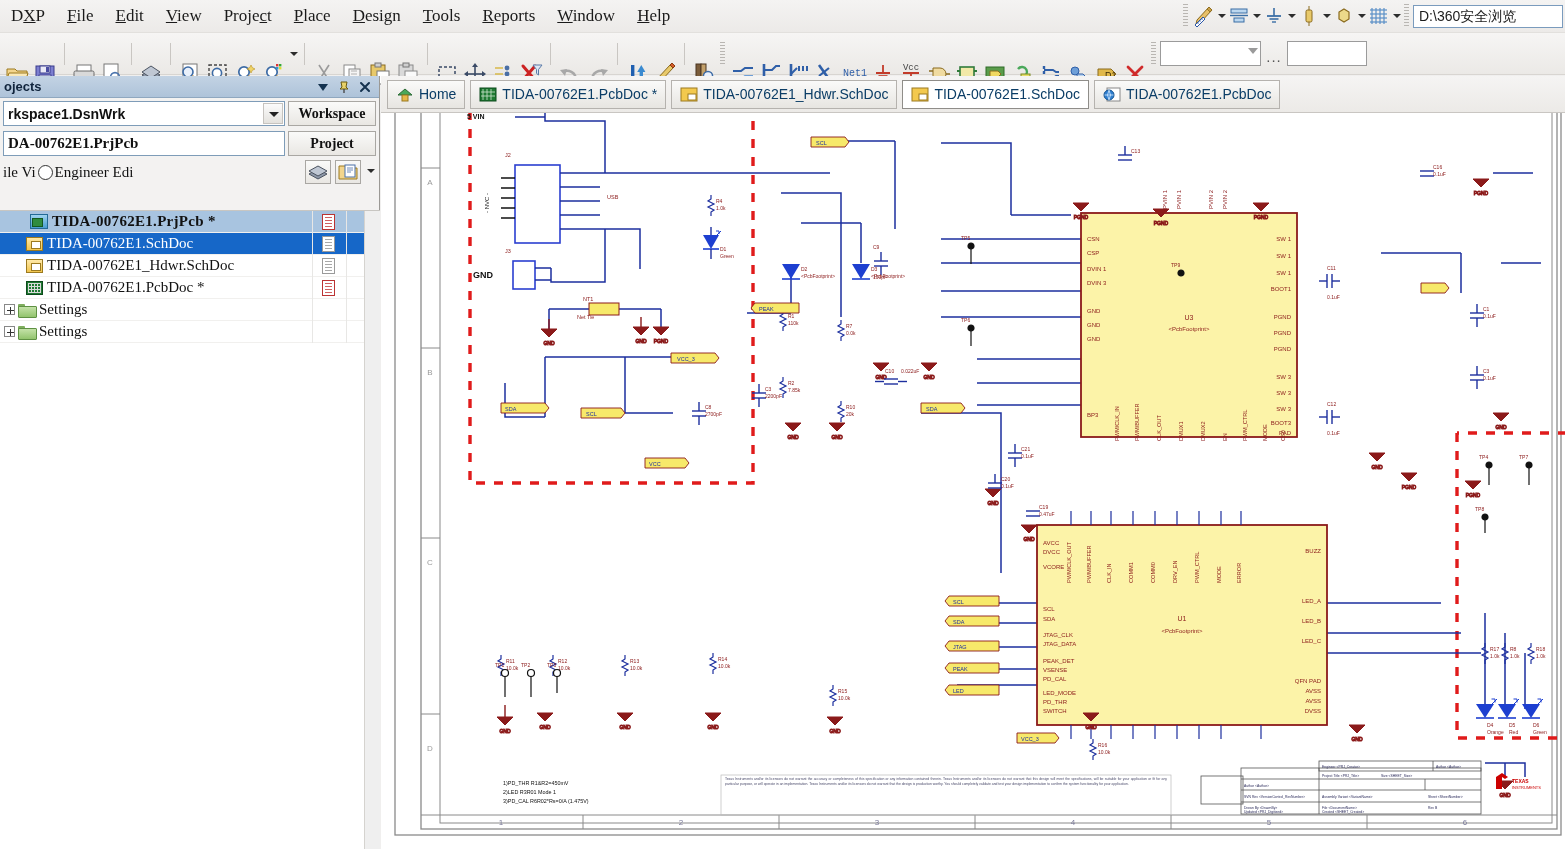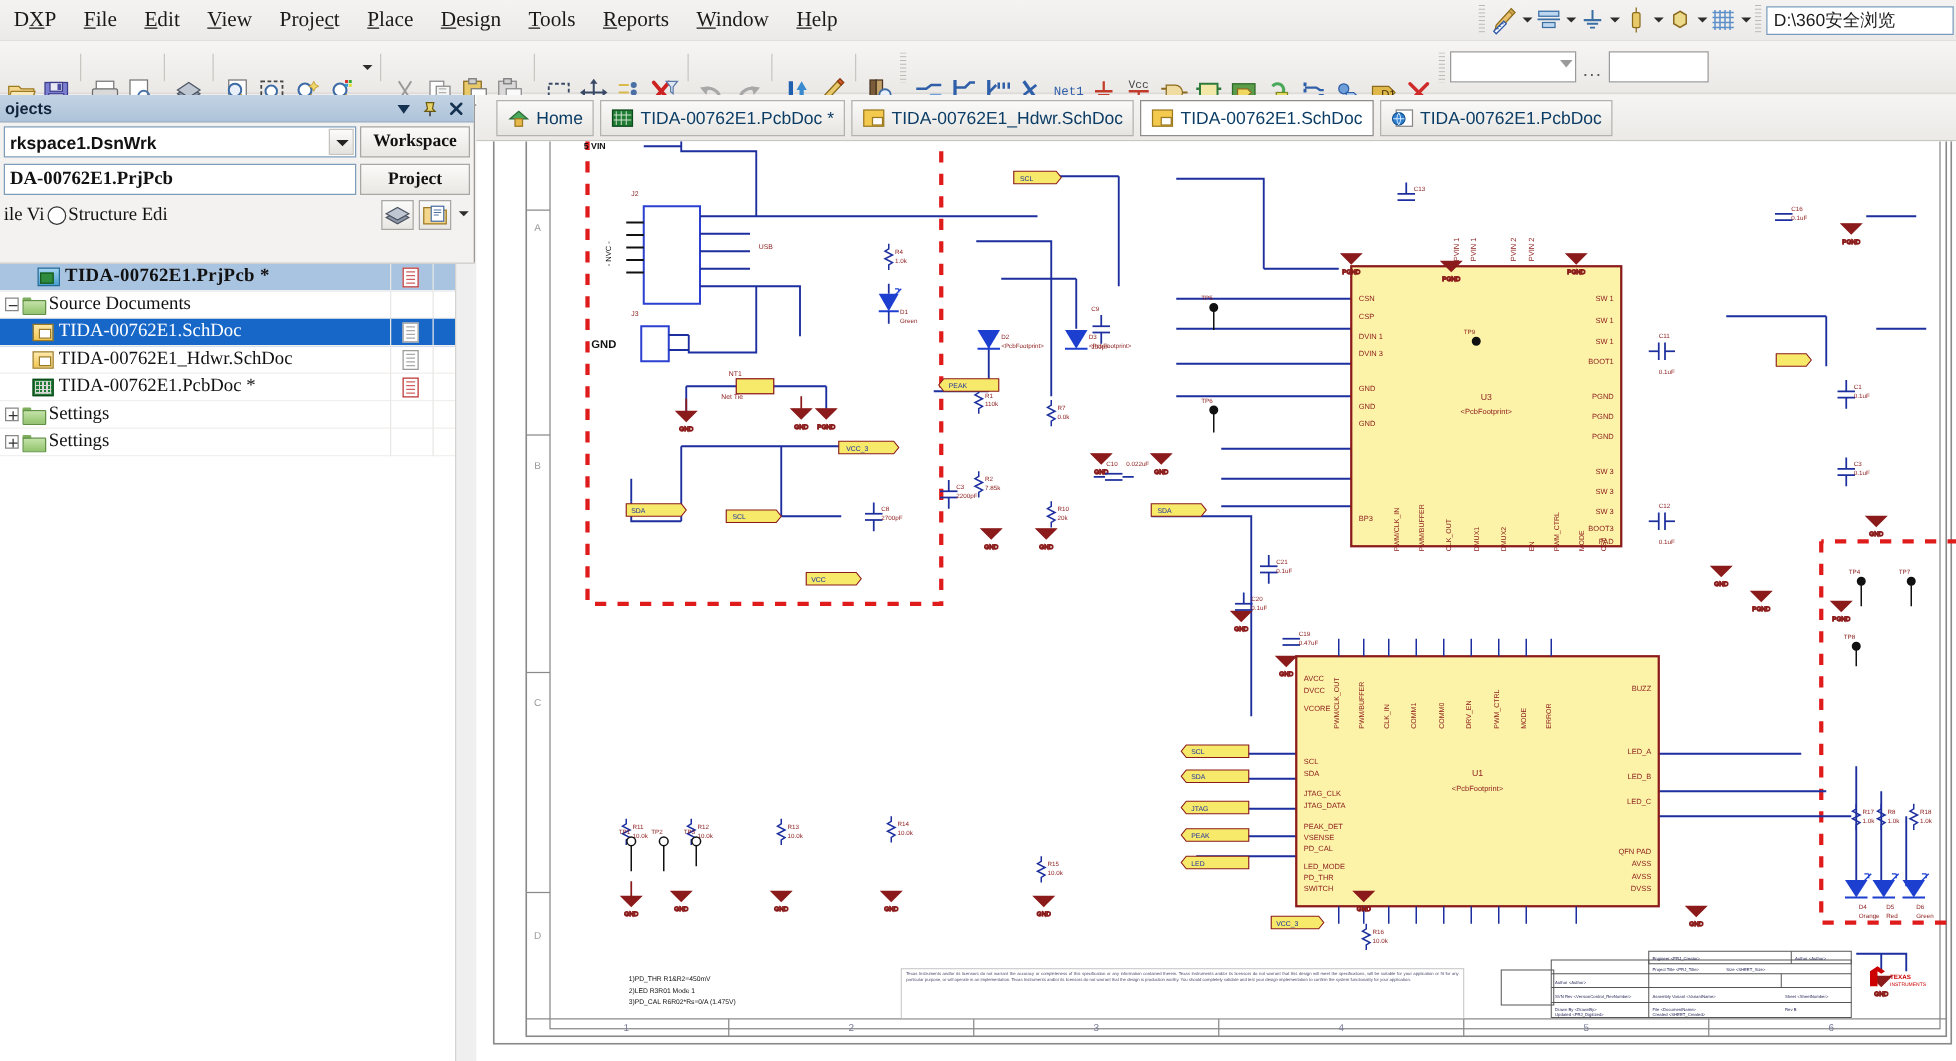--- a/index.html
+++ b/index.html
@@ -149,21 +149,21 @@
             border:1px solid #b33; background:#fff; }
   .pageic.grey { border-color:#9a9a9a; }
   .pageic::before { content:""; position:absolute; left:2px; top:2px; right:2px; height:1px;
                     background:#d06060; box-shadow:0 3px 0 #d06060, 0 6px 0 #d06060, 0 9px 0 #d06060; }
   .pageic.grey::before { background:#a8a8a8; box-shadow:0 3px 0 #a8a8a8, 0 6px 0 #a8a8a8, 0 9px 0 #a8a8a8; }
 
   
   .tabbar {
     position:absolute; left:381px; top:76px; right:0; height:37px;
     background:linear-gradient(#f5f4f3,#eceae7);
-    display:flex; align-items:center; padding-left:16px; gap:5px;
+    display:flex; align-items:center; padding-left:6px; gap:5px;
     border-bottom:1px solid #c9c6c2;
   }
   .tab {
     height:29px; display:flex; align-items:center; gap:5px; padding:0 8px;
     border:1px solid #b5b2ae; background:linear-gradient(#fafaf9,#e7e5e1);
     font-family:"Liberation Sans", sans-serif; font-size:14px; color:#0b3d66;
     white-space:nowrap; cursor:pointer;
   }
   .tab.active { background:#fff; border-color:#8f8d89; }
   .tabico { width:18px; height:15px; position:relative; flex:0 0 auto; }
@@ -602,21 +602,21 @@
       <div class="combo serif">
         <span>DA-00762E1.PrjPcb</span>
       </div>
       <div class="sidebtn">Project</div>
     </div>
 
     <div class="viewrow">
       <div class="viewtxt">
         <span>ile Vi</span>
         <span class="radio"></span>
-        <span>Structure Edi</span>
+        <span>Engineer Edi</span>
       </div>
       <div class="viewbtn">
         <svg width="24" height="22" viewBox="0 0 24 22">
           <path d="M3 13 L12 8 L21 13 L12 18 Z" fill="#8e98a8" stroke="#4b5360"></path>
           <path d="M3 10 L12 5 L21 10 L12 15 Z" fill="#bfc7d3" stroke="#4b5360"></path>
         </svg>
       </div>
       <div class="viewbtn">
         <svg width="24" height="22" viewBox="0 0 24 22">
           <path d="M3 5 h8 l2 2 h8 v11 H3 Z" fill="#f3d58c" stroke="#9c7a20"></path>
@@ -631,29 +631,20 @@
       <div id="tree-rows">
           <div class="trow sel-head">
             <div class="tlabel" style="padding-left: 16px; display: flex; align-items: center;">
               <span style="width: 14px; flex: 0 0 auto;"></span>
               <span class="prjic"></span>
               <span>TIDA-00762E1.PrjPcb *</span>
             </div>
             <div class="col2">
               <span class="pageic"></span>
             </div>
-            <div class="col3"></div>
-          </div>
-          <div class="trow">
-            <div class="tlabel" style="padding-left: 4px; display: flex; align-items: center;">
-              <span class="expander"></span>
-              <span class="folder"></span>
-              <span>Source Documents</span>
-            </div>
-            <div class="col2"></div>
             <div class="col3"></div>
           </div>
           <div class="trow sel-blue">
             <div class="tlabel" style="padding-left: 26px; display: flex; align-items: center;">
               <span class="schic"></span>
               <span>TIDA-00762E1.SchDoc</span>
             </div>
             <div class="col2">
               <span class="pageic grey"></span>
             </div>

